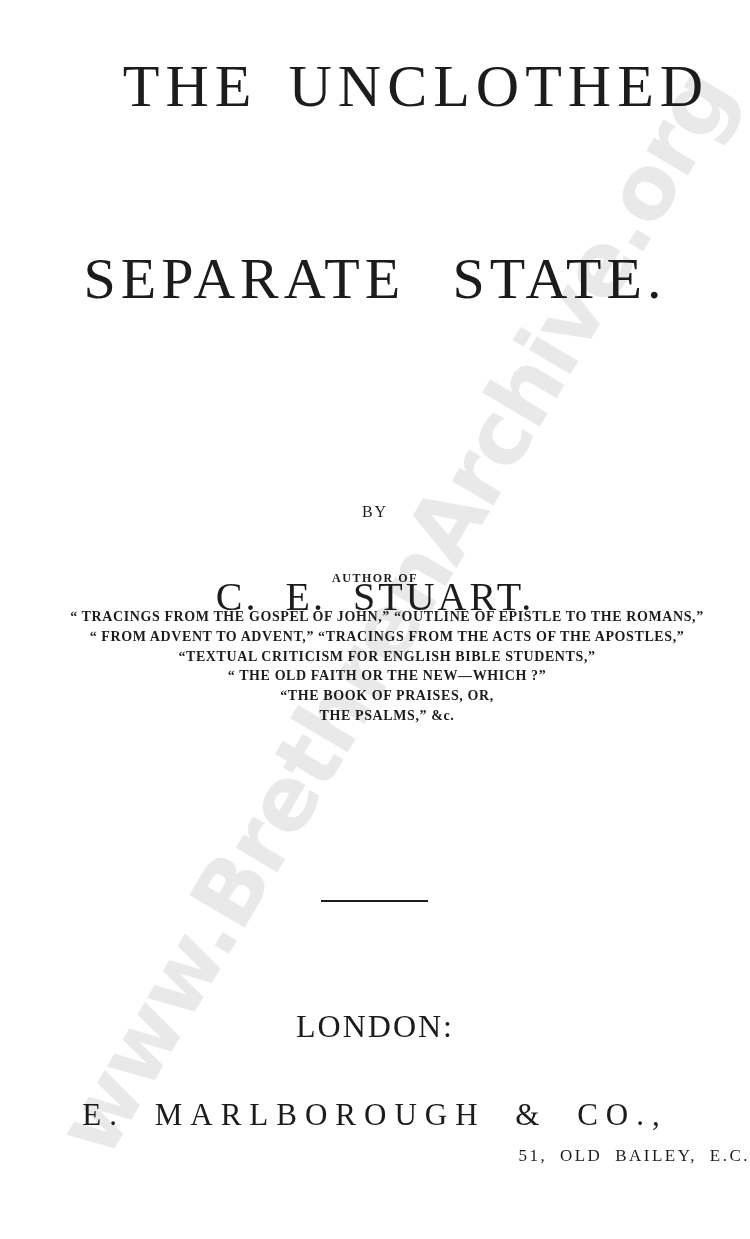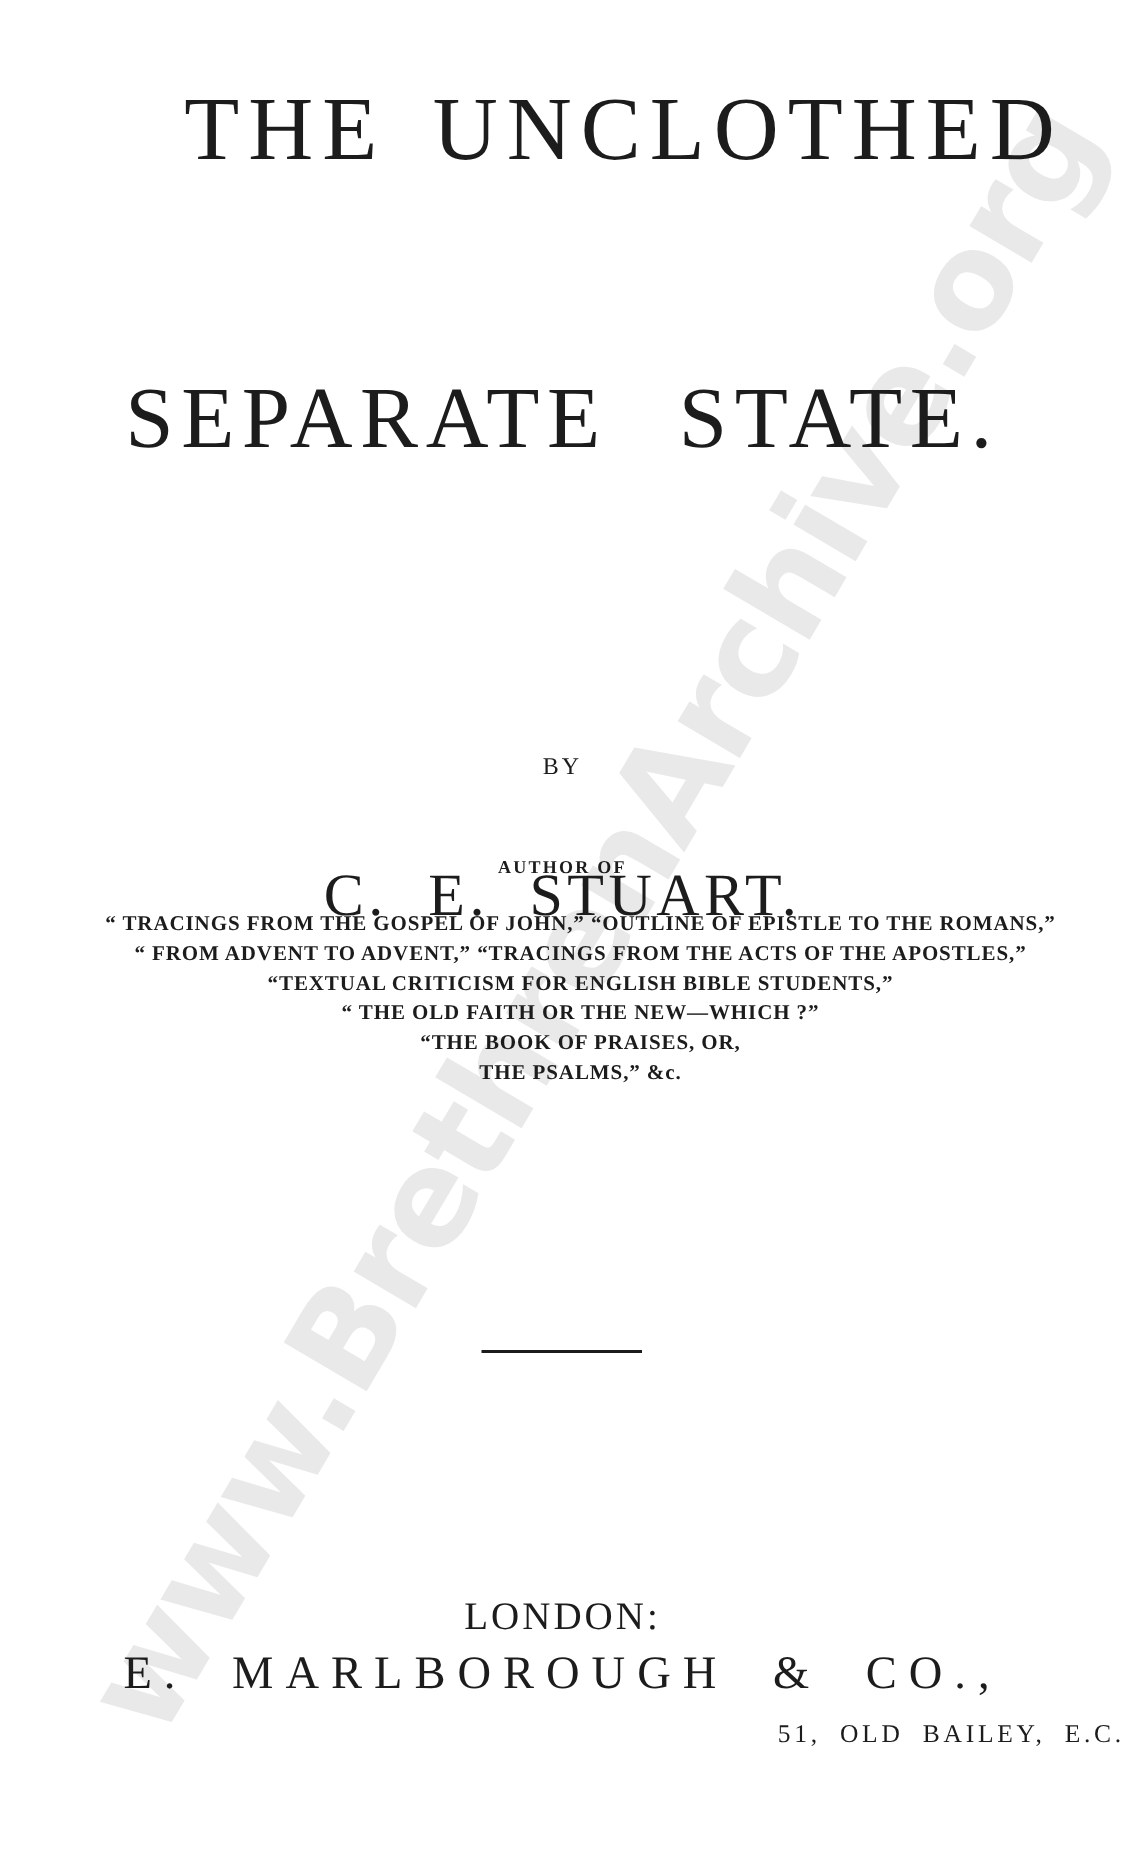--- a/index.html
+++ b/index.html
@@ -94,22 +94,22 @@
   .divider {
     position: absolute;
     top: 900px;
     left: 321px;
     width: 107px;
     height: 0;
     border-top: 2px solid #1c1c1c;
     z-index: 1;
   }
   .imprint-city {
-    top: 1065px;
-    font-size: 26px;
+    top: 1010px;
+    font-size: 32px;
     letter-spacing: 2px;
   }
   .imprint-publisher {
     top: 1099px;
     font-size: 31px;
     letter-spacing: 8px;
     word-spacing: 14px;
   }
   .imprint-address {
     top: 1147px;

